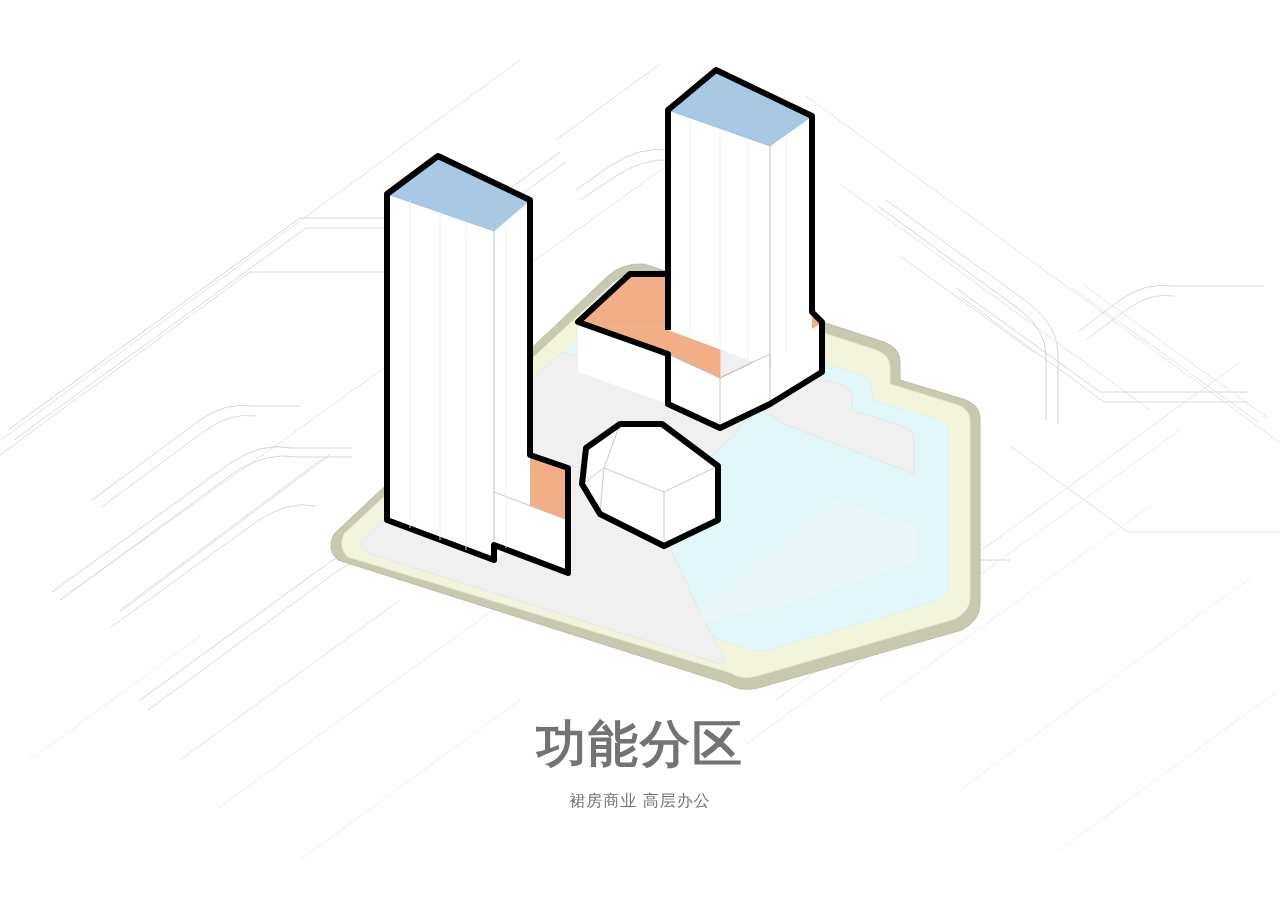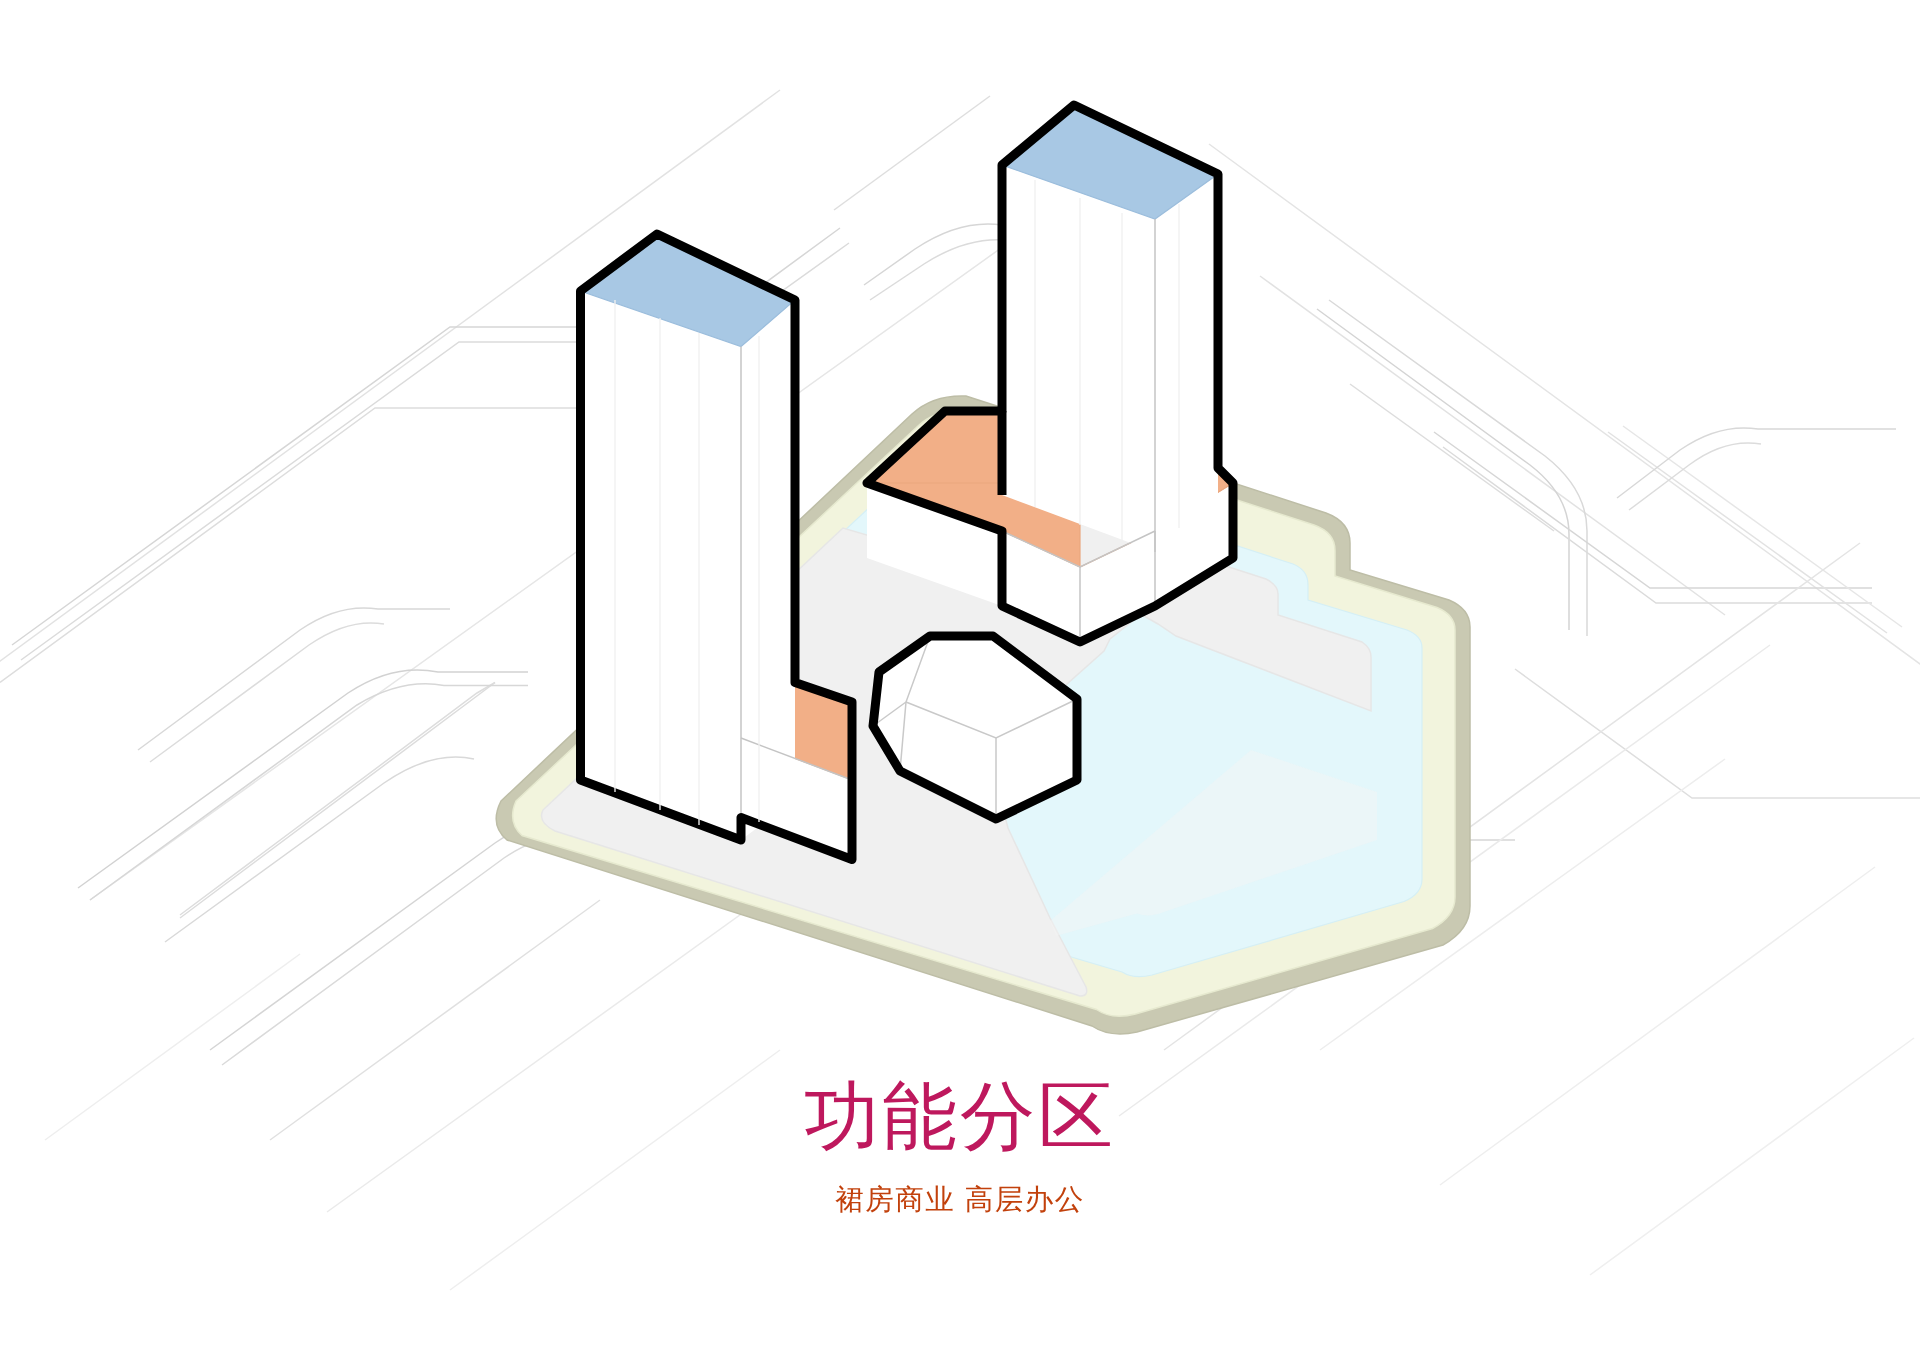--- a/index.html
+++ b/index.html
@@ -31,31 +31,31 @@
     position: absolute;
     left: 0;
     top: 714px;
     width: 1280px;
     text-align: center;
     pointer-events: none;
   }
   .caption-title {
     font-size: 50px;
     line-height: 60px;
-    font-weight: 400;
-    color: #be185d;
+    font-weight: 700;
+    color: #737373;
     letter-spacing: 2px;
     margin: 0;
     font-family: "Liberation Sans", "DejaVu Sans", sans-serif;
   }
   .caption-sub {
-    font-size: 19px;
+    font-size: 16px;
     line-height: 34px;
     font-weight: 400;
-    color: #c2410c;
+    color: #737373;
     letter-spacing: 1px;
     margin: 10px 0 0 0;
     font-family: "Liberation Sans", "DejaVu Sans", sans-serif;
   }
 </style>
 </head>
 <body>
 
 <div id="stage">
 

